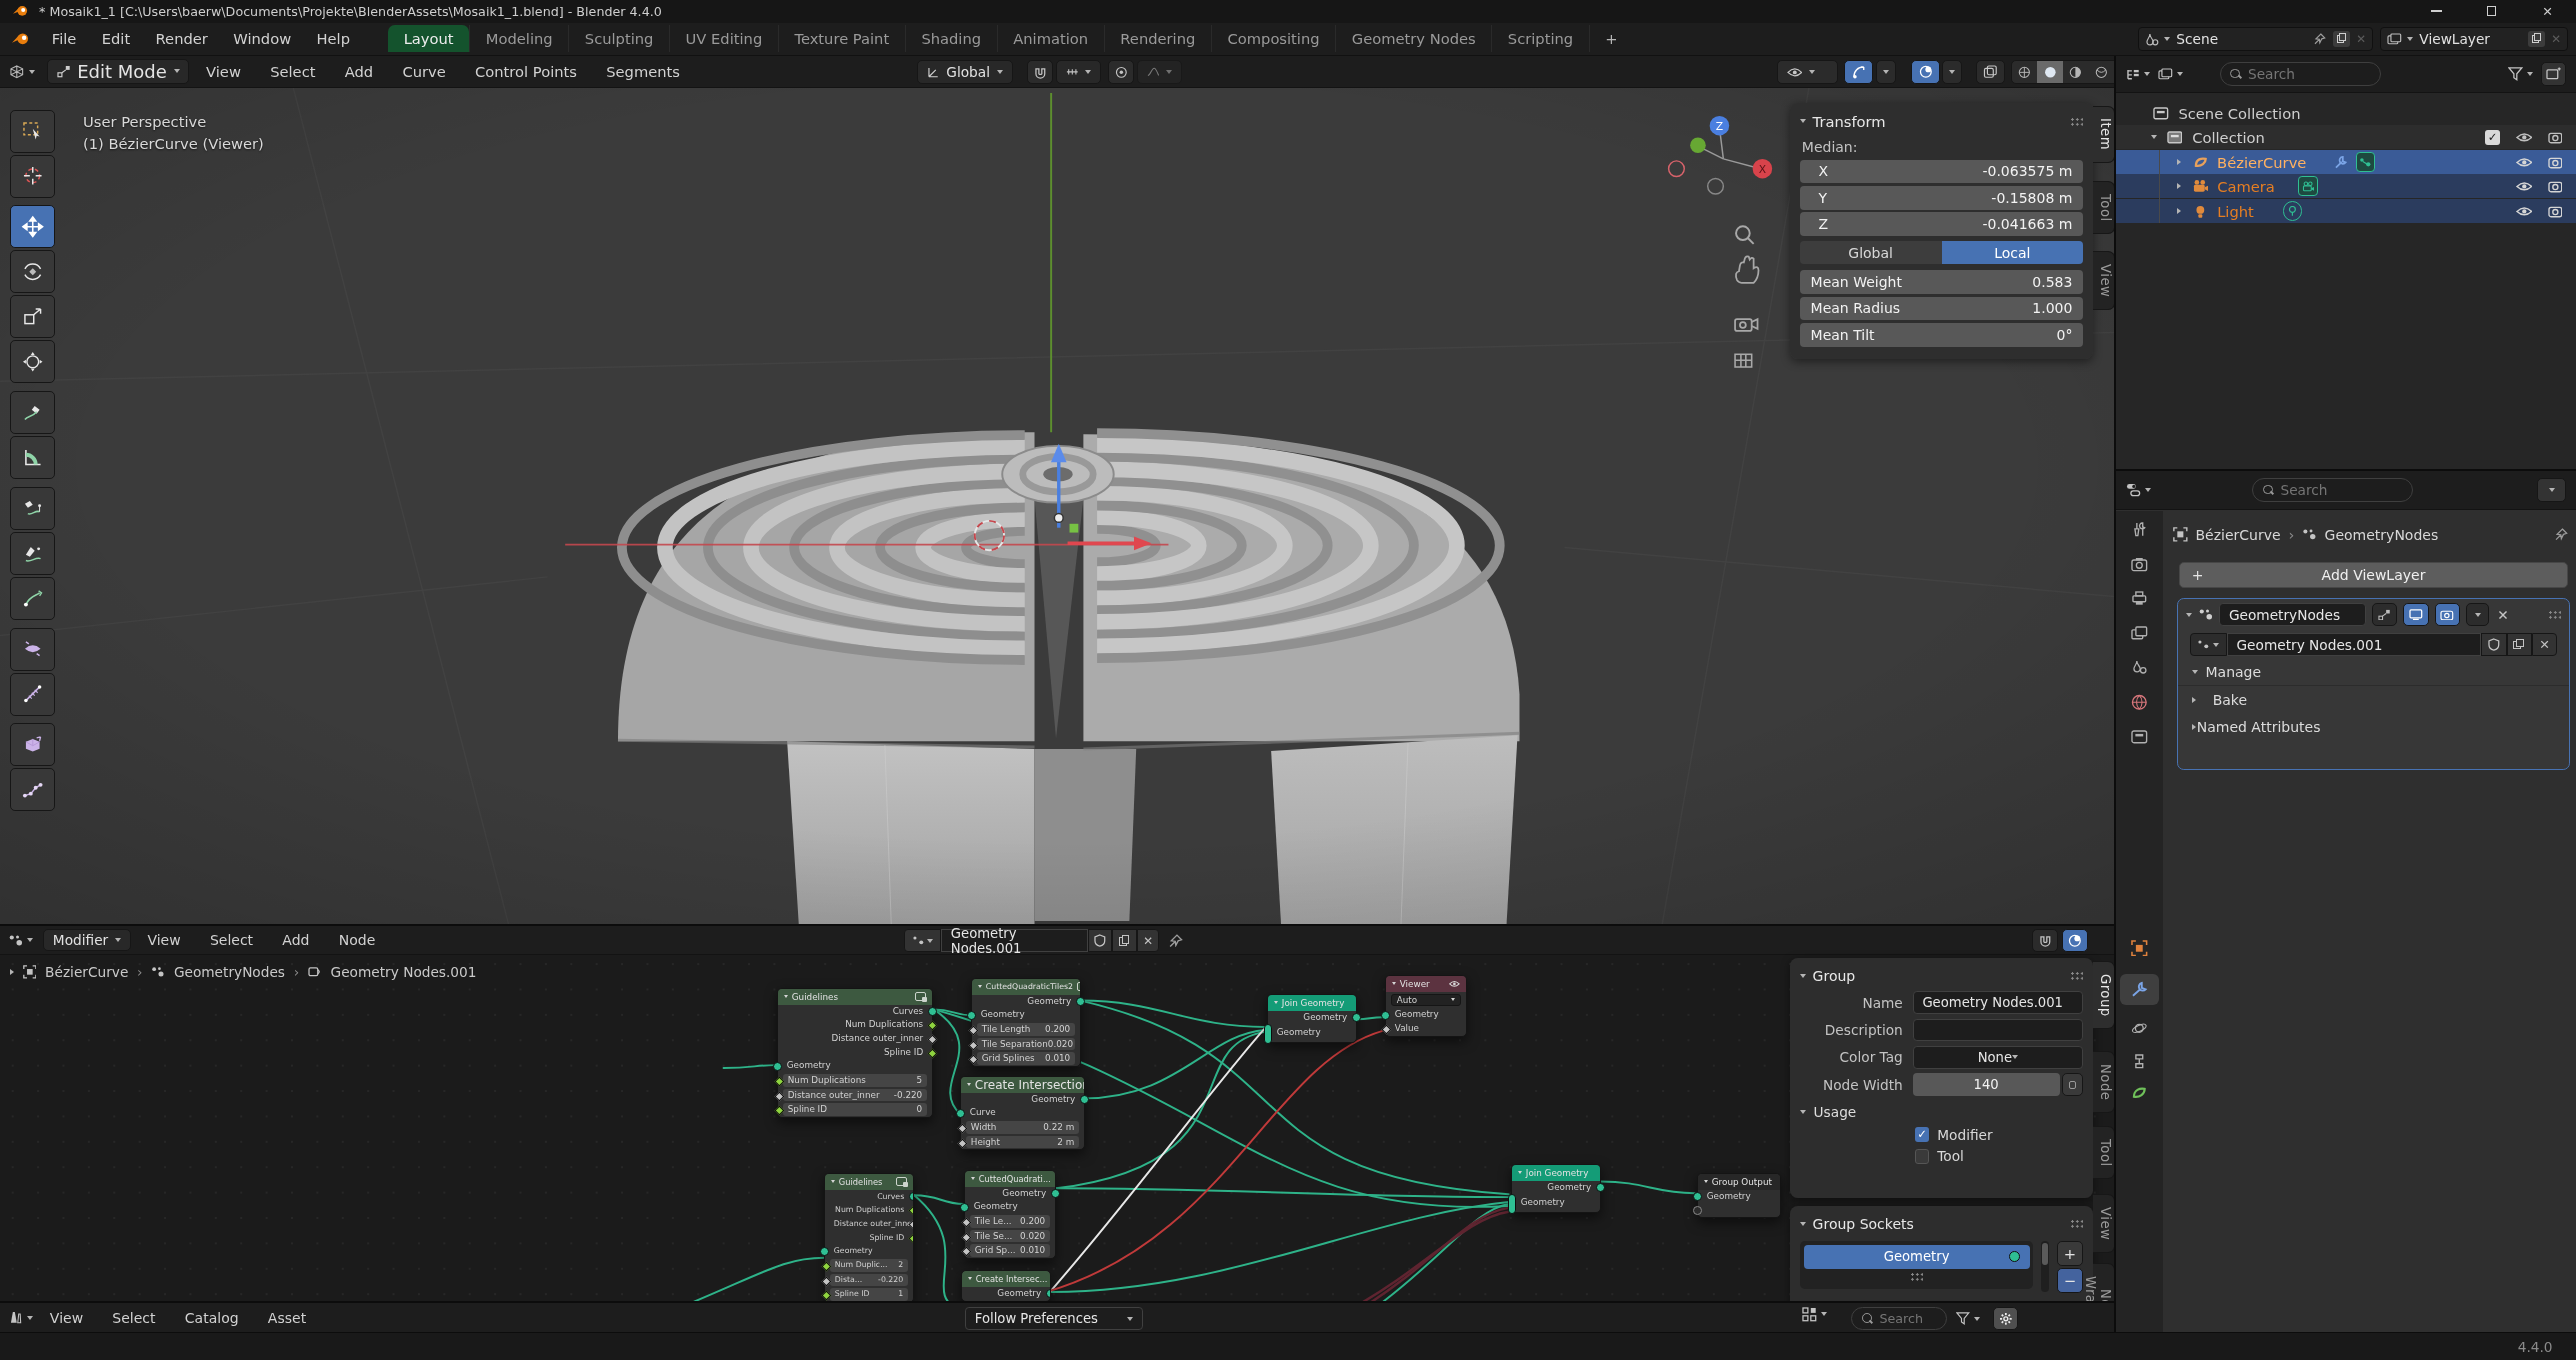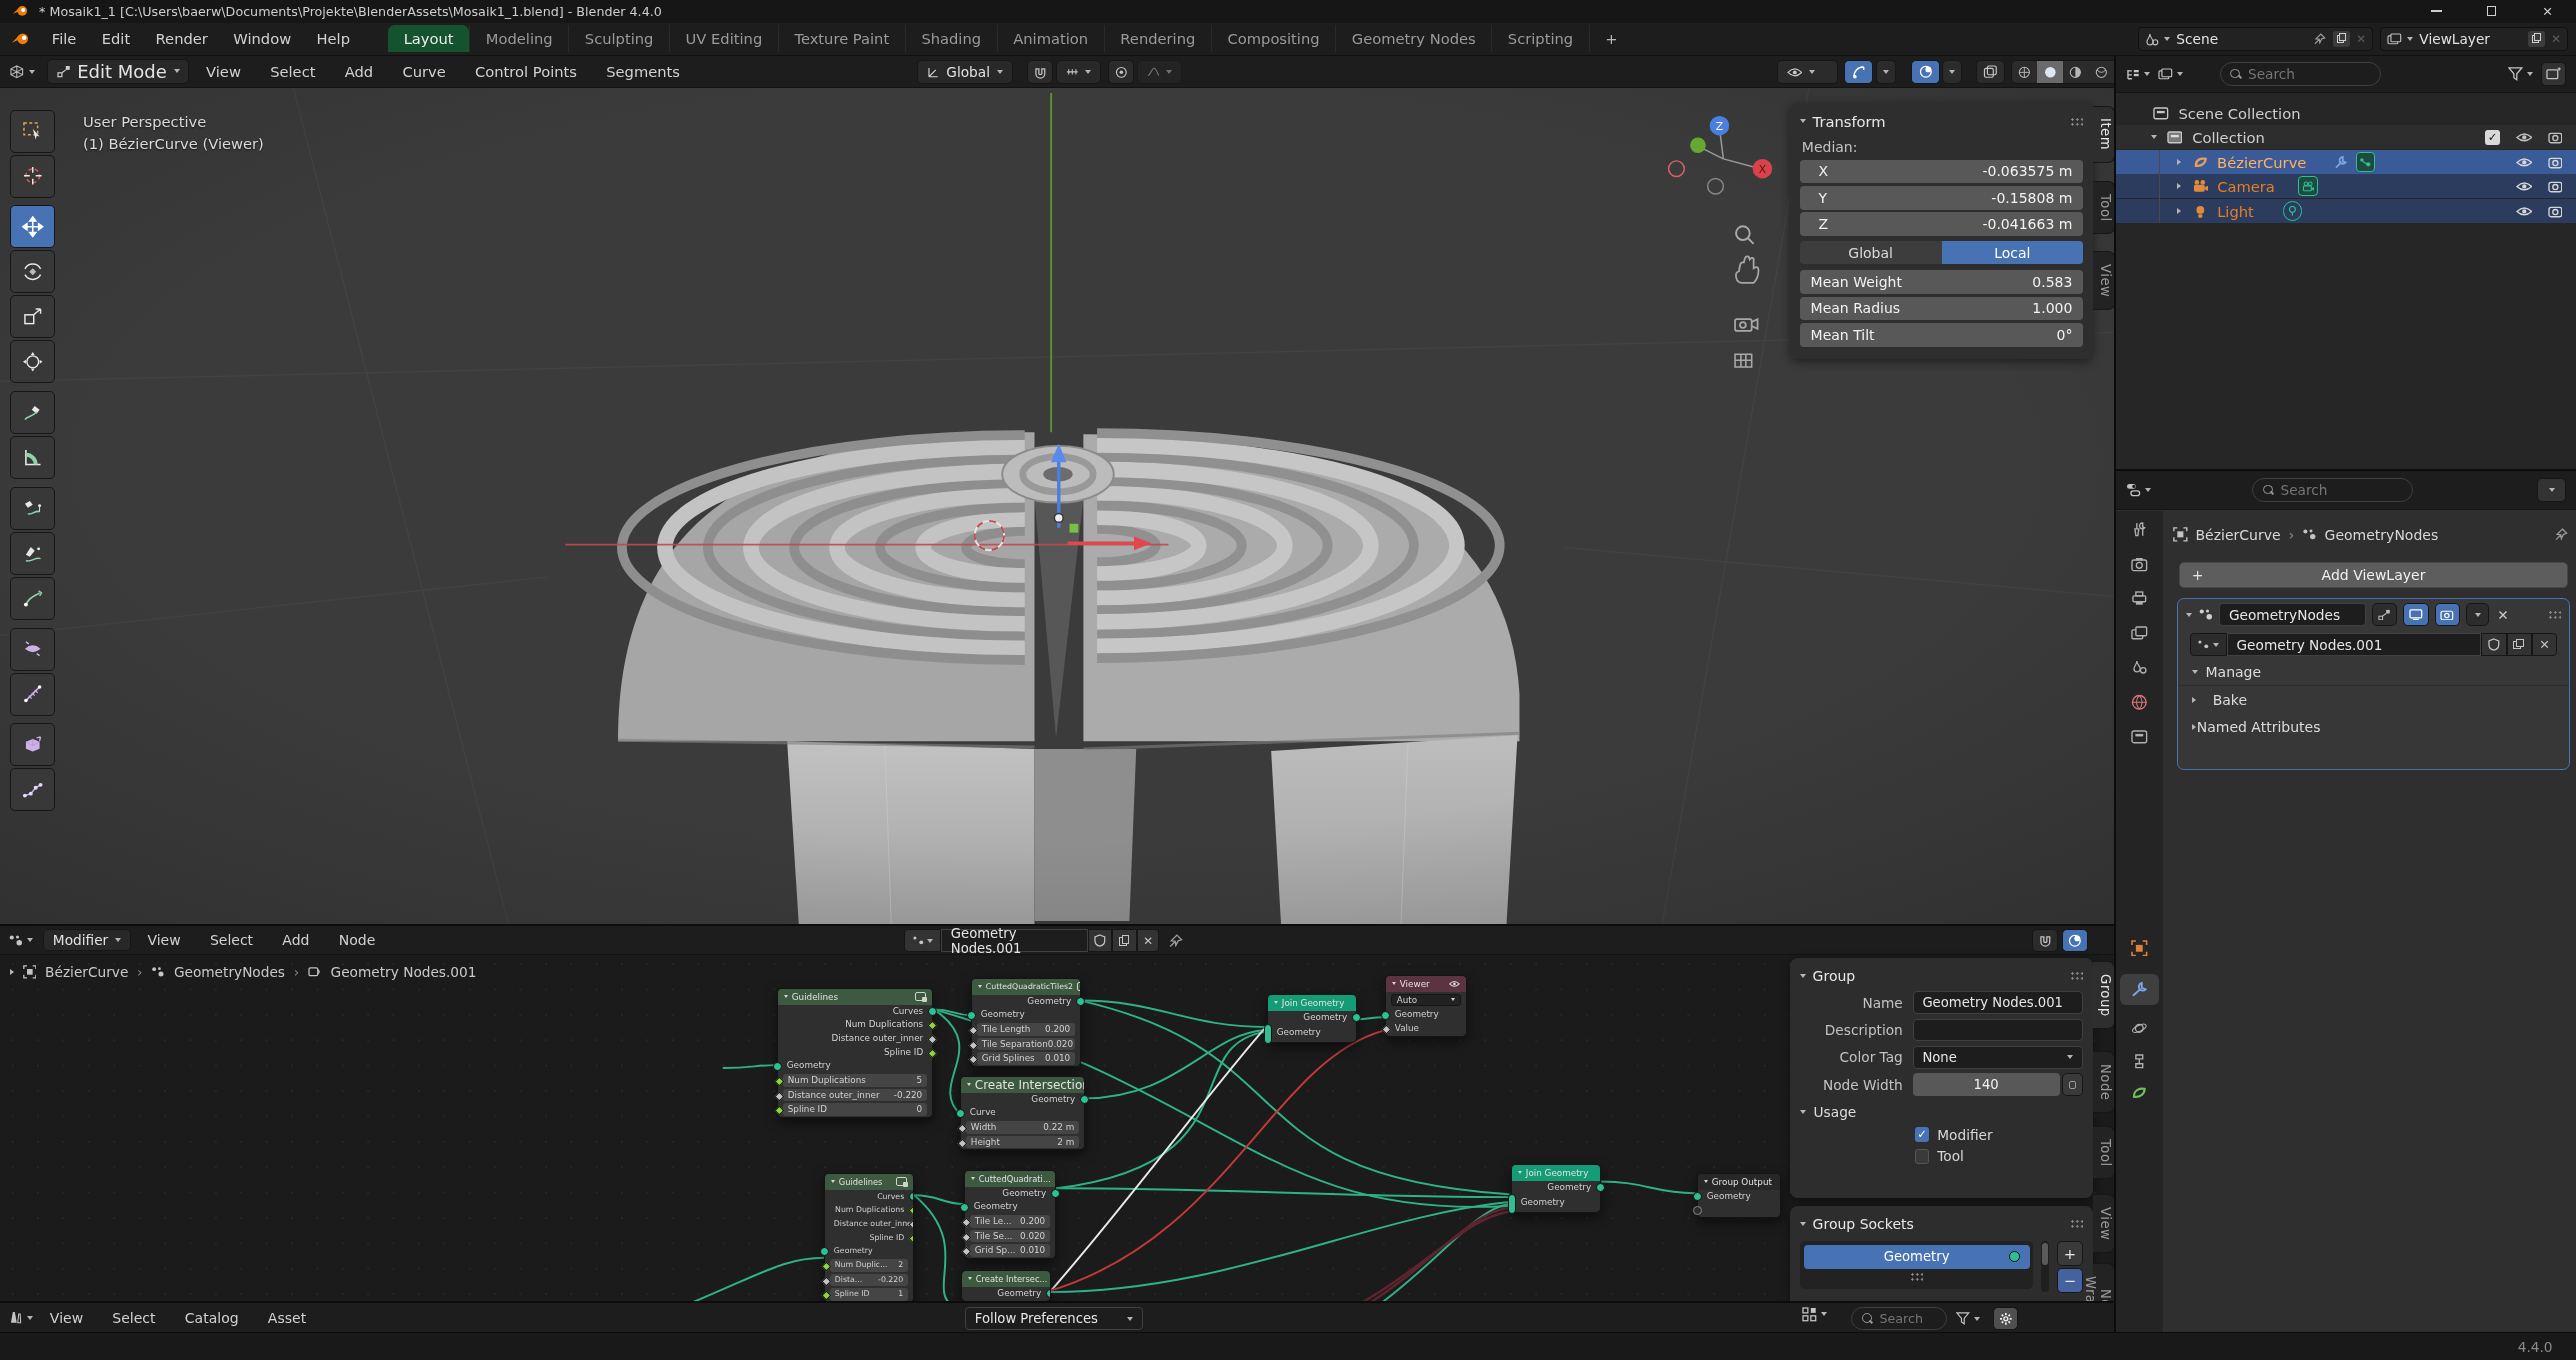--- a/index.html
+++ b/index.html
@@ -1175,21 +1175,21 @@
           <span class="dfield" style="flex:1;height:22.5px;font-size:13.2px">
             <span>Geometry Nodes.001</span>
           </span>
         </div>
       <div class="row" style="margin-top:4.9px;gap:9.8px">
           <span style="width:103px;text-align:right;color:#c3c3c3;font-size:13.7px">Description</span>
           <span class="dfield" style="flex:1;height:22.5px"></span>
         </div>
       <div class="row" style="margin-top:4.9px;gap:9.8px">
           <span style="width:103px;text-align:right;color:#c3c3c3;font-size:13.7px">Color Tag</span>
-          <span class="dfield" style="flex:1;height:22.5px;justify-content:space-between">
+          <span class="dfield" style="flex:1;height:22.5px;justify-content:center">
             <span style="font-size:13.2px">None</span>
             <i class="chev"></i>
           </span>
         </div>
       <div class="row" style="margin-top:4.9px;gap:9.8px">
           <span style="width:103px;text-align:right;color:#c3c3c3;font-size:13.7px">Node Width</span>
         <span style="flex:1;display:flex;gap:2px">
             <span class="srow" style="flex:1;height:22.5px;justify-content:center;font-size:13.2px">
               <span>140</span>
             </span>

